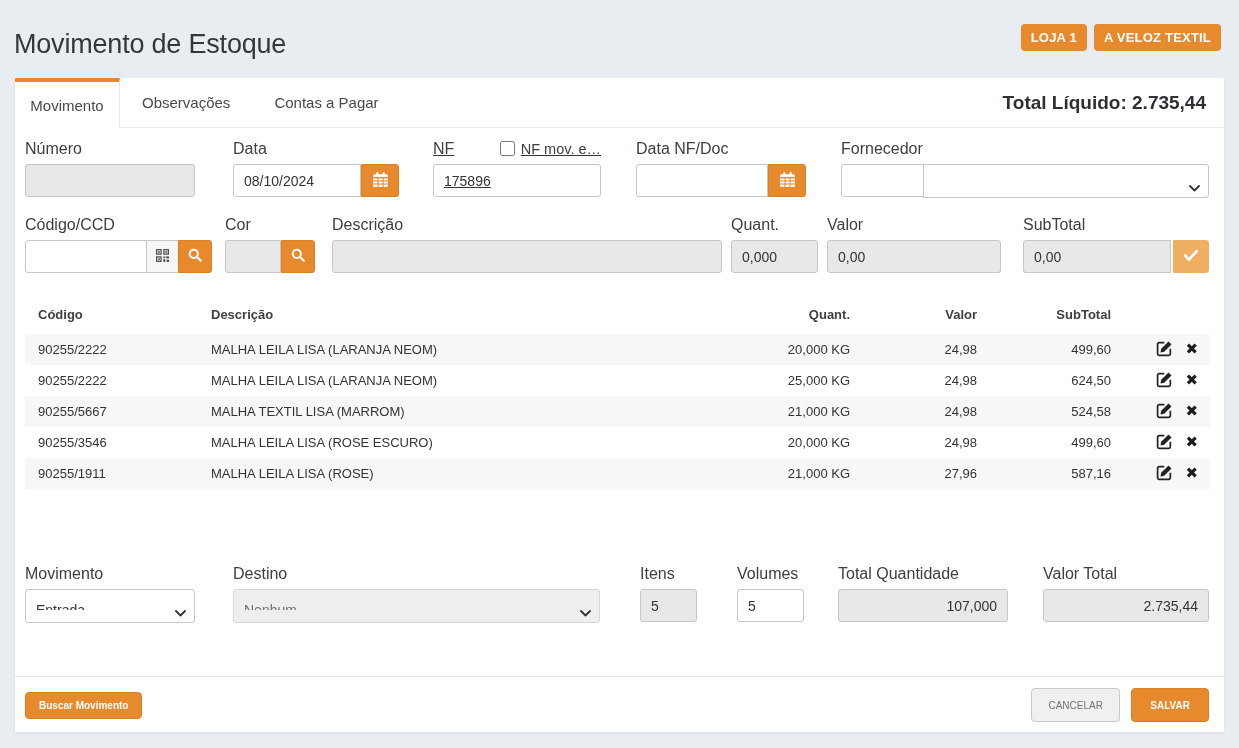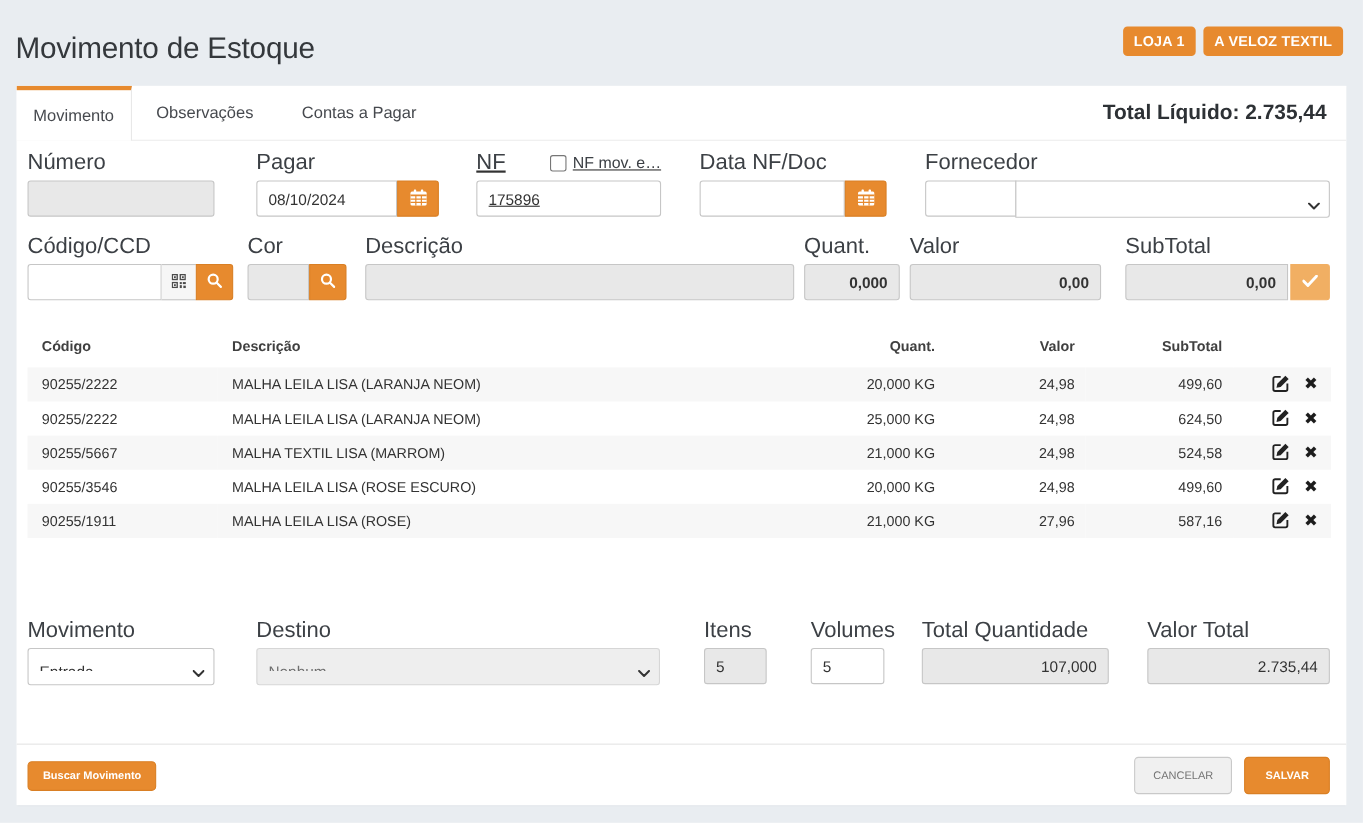--- a/index.html
+++ b/index.html
@@ -39,33 +39,33 @@
   .tab.active{
     width:105px;padding:0;justify-content:center;
     border-top:4px solid var(--accent);border-right:1px solid #e8e8e8;
     margin-bottom:-1px;background:#fff;
   }
   .total-liquido{position:absolute;right:18px;top:14px;font-size:19px;font-weight:700;color:#2d3135;}
   .content{padding:13px 15px 0 10px;flex:1;display:flex;flex-direction:column;}
   
   .frow{display:flex;}
   .frow2{margin-top:19px;}
-  .fg .lbl{display:block;font-size:20px;color:#3c4045;margin-bottom:8px;line-height:15px;white-space:nowrap;}
+  .fg .lbl{display:block;font-size:16px;color:#3c4045;margin-bottom:8px;line-height:15px;white-space:nowrap;}
   .lblrow{display:flex;align-items:center;margin-bottom:8px;height:15px;}
   .lblrow .lbl{margin-bottom:0;}
   .cbwrap{margin-left:auto;display:flex;align-items:center;gap:6px;cursor:pointer;}
   .cbwrap input{width:15px;height:15px;margin:0;accent-color:#fff;cursor:pointer;}
   .cbwrap .cblabel{font-size:14.5px;color:#3c4045;white-space:nowrap;}
   .ctrl{display:flex;}
   .inp{
     height:33px;border:1px solid #c6c6c6;border-radius:3px;padding:12px 10px;
     font-size:14px;color:#333;font-family:inherit;background:#fff;width:100%;min-width:0;
   }
   .inp.dis{background:#e8e8e8;}
-  .inp.numb{text-align:right;font-weight:700;}
+  .inp.numb{text-align:left;font-weight:400;}
   .inp.numr{text-align:right;}
   .joined > *{border-radius:0;}
   .joined > *:first-child{border-radius:3px 0 0 3px;}
   .joined > *:last-child{border-radius:0 3px 3px 0;}
   .gbtn{
     height:33px;border:1px solid var(--accent-border);background:var(--accent);
     display:flex;align-items:center;justify-content:center;cursor:pointer;flex-shrink:0;padding:0;
   }
   .gbtn.cal{width:38px;}
   .gbtn.search{width:34px;}
@@ -145,21 +145,21 @@
     <div class="frow">
 
       <div class="fg w-numero">
         <span class="lbl">Número</span>
         <div class="ctrl">
           <input class="inp dis" disabled="" value="" style="">
         </div>
       </div>
 
       <div class="fg w-data">
-        <span class="lbl">Pagar</span>
+        <span class="lbl">Data</span>
         <div class="ctrl joined">
           <input class="inp" value="08/10/2024" style="">
           <button class="gbtn cal">
             <span>
               <svg width="15" height="15" viewBox="0 0 14 14">
                   <rect x="0" y="2" width="14" height="12" rx="1.5" fill="#fff"></rect>
                   <rect x="3" y="0" width="2" height="3" rx="1" fill="#fff"></rect>
                   <rect x="9" y="0" width="2" height="3" rx="1" fill="#fff"></rect>
                   <line x1="0" y1="5.3" x2="14" y2="5.3" stroke="#e78a2e" stroke-width="1.4"></line>
                   <line x1="0" y1="8.4" x2="14" y2="8.4" stroke="#e78a2e" stroke-width="1"></line>

